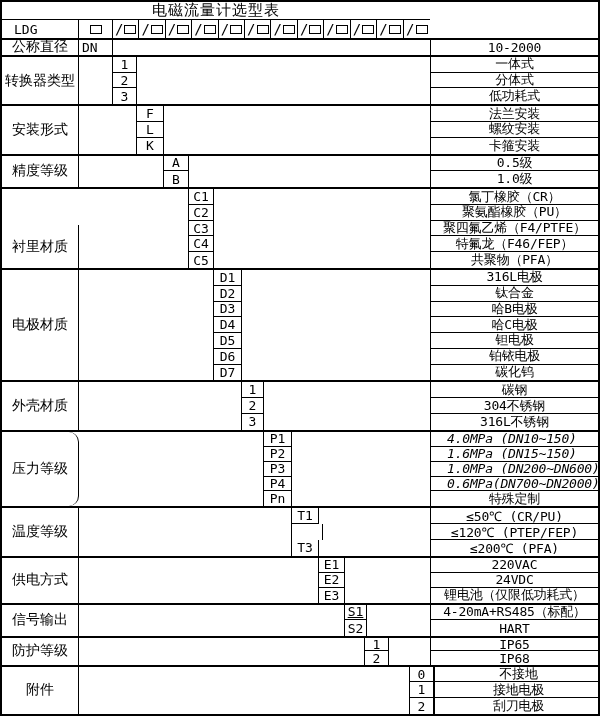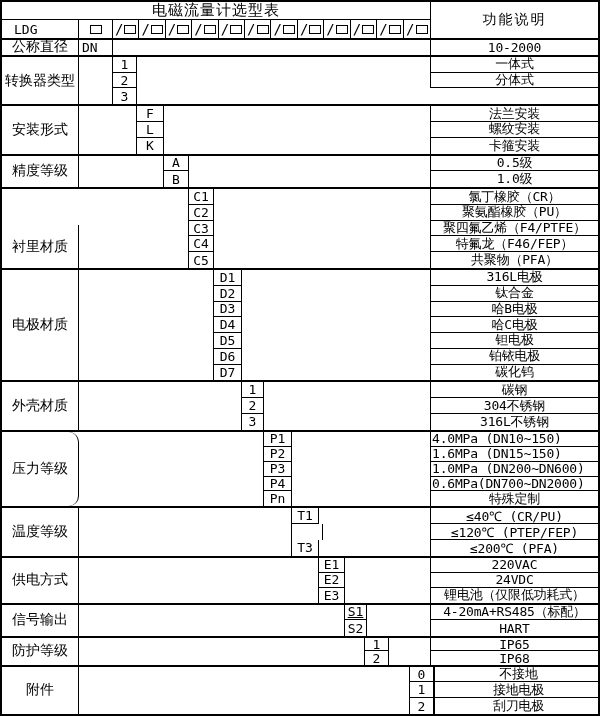--- a/index.html
+++ b/index.html
@@ -85,29 +85,28 @@
   .code-cell.last{border-bottom:none;}
   .code-cell.code-left{justify-content:flex-start;padding-left:3px;}
   .desc-cell{
     grid-column:5;
     border-left:1px solid var(--line);
     border-bottom:1px solid var(--line);
     display:flex;align-items:center;justify-content:center;
     font-size:13px;letter-spacing:-0.2px;white-space:nowrap;overflow:hidden;
   }
   .desc-cell.last{border-bottom:none;}
-  .desc-cell.desc-left{justify-content:flex-start;padding-left:1px;}
+  .desc-cell.desc-left{justify-content:flex-start;padding-left:16px;font-style:italic;}
 </style>
 </head>
 <body>
 
 <div class="sheet" id="sheet">
     <div class="header-band">
       <div class="title-cell">电磁流量计选型表</div>
-      <div class="func-header">功能说明</div>
       <div class="ldg-cell">LDG</div>
       <div class="boxcell" style="grid-column: 2;">
         <span class="sel-box"></span>
       </div>
       <div class="boxcell" style="grid-column: 3;">
         <span class="slash">/</span>
         <span class="sel-box"></span>
       </div>
       <div class="boxcell" style="grid-column: 4;">
         <span class="slash">/</span>
@@ -161,20 +160,21 @@
         <div class="desc-cell last" style="grid-row: 1;">10-2000</div>
       </div>
       <div class="block" style="flex-grow: 3; grid-template-columns: 77px 34px 24px 1fr 168px; grid-template-rows: repeat(3, 1fr);">
         <div class="cat-label" style="grid-row: 1 / 4;">转换器类型</div>
         <div class="l-spacer" style="grid-row: 1 / 4;"></div>
         <div class="code-cell" style="grid-row: 1;">1</div>
         <div class="desc-cell" style="grid-row: 1;">一体式</div>
         <div class="code-cell" style="grid-row: 2;">2</div>
         <div class="desc-cell" style="grid-row: 2;">分体式</div>
         <div class="code-cell last" style="grid-row: 3;">3</div>
+        <div class="desc-cell last" style="grid-row: 3;">低功耗式</div>
       </div>
       <div class="block" style="flex-grow: 3; grid-template-columns: 77px 58px 27px 1fr 168px; grid-template-rows: repeat(3, 1fr);">
         <div class="cat-label" style="grid-row: 1 / 4;">安装形式</div>
         <div class="l-spacer" style="grid-row: 1 / 4;"></div>
         <div class="code-cell" style="grid-row: 1;">F</div>
         <div class="desc-cell" style="grid-row: 1;">法兰安装</div>
         <div class="code-cell" style="grid-row: 2;">L</div>
         <div class="desc-cell" style="grid-row: 2;">螺纹安装</div>
         <div class="code-cell last" style="grid-row: 3;">K</div>
         <div class="desc-cell last" style="grid-row: 3;">卡箍安装</div>
@@ -240,21 +240,21 @@
         <div class="desc-cell desc-left" style="grid-row: 3;">1.0MPa (DN200~DN600)</div>
         <div class="code-cell" style="grid-row: 4;">P4</div>
         <div class="desc-cell desc-left" style="grid-row: 4;">0.6MPa(DN700~DN2000)</div>
         <div class="code-cell last" style="grid-row: 5;">Pn</div>
         <div class="desc-cell last" style="grid-row: 5;">特殊定制</div>
       </div>
       <div class="block" style="flex-grow: 3; grid-template-columns: 77px 213px 27px 1fr 168px; grid-template-rows: repeat(3, 1fr);">
         <div class="cat-label" style="grid-row: 1 / 4;">温度等级</div>
         <div class="l-spacer" style="grid-row: 1 / 4;"></div>
         <div class="code-cell" style="grid-row: 1;">T1</div>
-        <div class="desc-cell" style="grid-row: 1;">≤40℃ (CR/PU)</div>
+        <div class="desc-cell" style="grid-row: 1;">≤50℃ (CR/PU)</div>
         <div class="code-cell" style="grid-row: 2; margin-left: 30px;">T2</div>
         <div class="desc-cell" style="grid-row: 2;">≤120℃ (PTEP/FEP)</div>
         <div class="code-cell last" style="grid-row: 3;">T3</div>
         <div class="desc-cell last" style="grid-row: 3;">≤200℃ (PFA)</div>
       </div>
       <div class="block" style="flex-grow: 3; grid-template-columns: 77px 240px 26px 1fr 168px; grid-template-rows: repeat(3, 1fr);">
         <div class="cat-label" style="grid-row: 1 / 4;">供电方式</div>
         <div class="l-spacer" style="grid-row: 1 / 4;"></div>
         <div class="code-cell" style="grid-row: 1;">E1</div>
         <div class="desc-cell" style="grid-row: 1;">220VAC</div>

